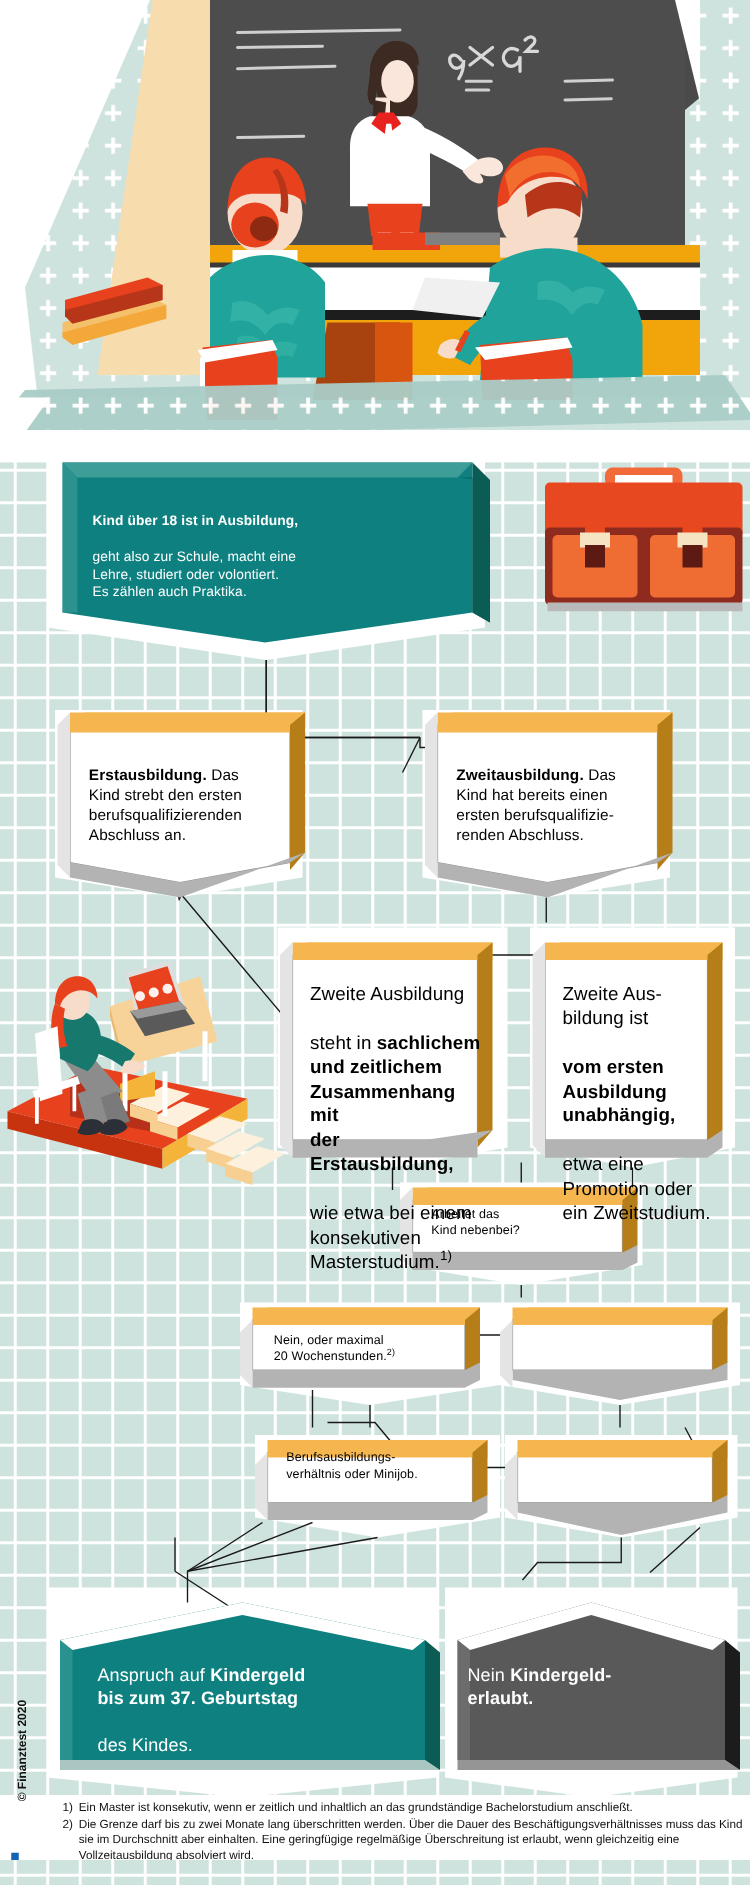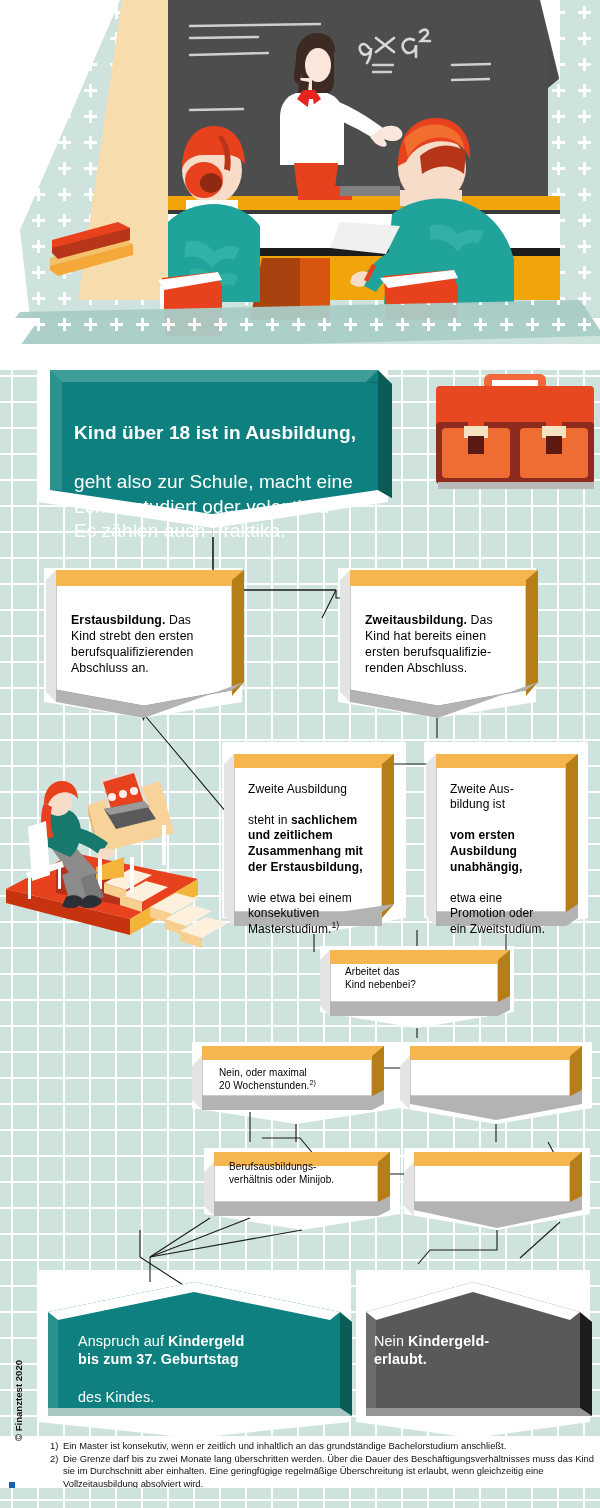--- a/index.html
+++ b/index.html
@@ -39,23 +39,23 @@
     position:absolute;
     color:#000;
     line-height:1.30;
     letter-spacing:0.1px;
     white-space:pre-line;
   }
   .btext b{font-weight:bold;}
   .btext sup{font-size:.72em; vertical-align:super; line-height:0;}
   .white-t{color:#ffffff;}
 
-  .t-head{font-size:19px;}
+  .t-head{font-size:11px;}
   .t-yellow{font-size:12.3px;}
-  .t-mid{font-size:12px;}
+  .t-mid{font-size:15px;}
   .t-small{font-size:10px;}
   .t-res{font-size:14.4px;}
 
   
   #footband{
     position:absolute;left:0;top:1436px;width:600px;height:52px;background:#ffffff;
   }
   #footnotes{
     position:absolute;left:50px;top:1440px;width:546px;
     font-size:9.4px; line-height:1.33; color:#111;

